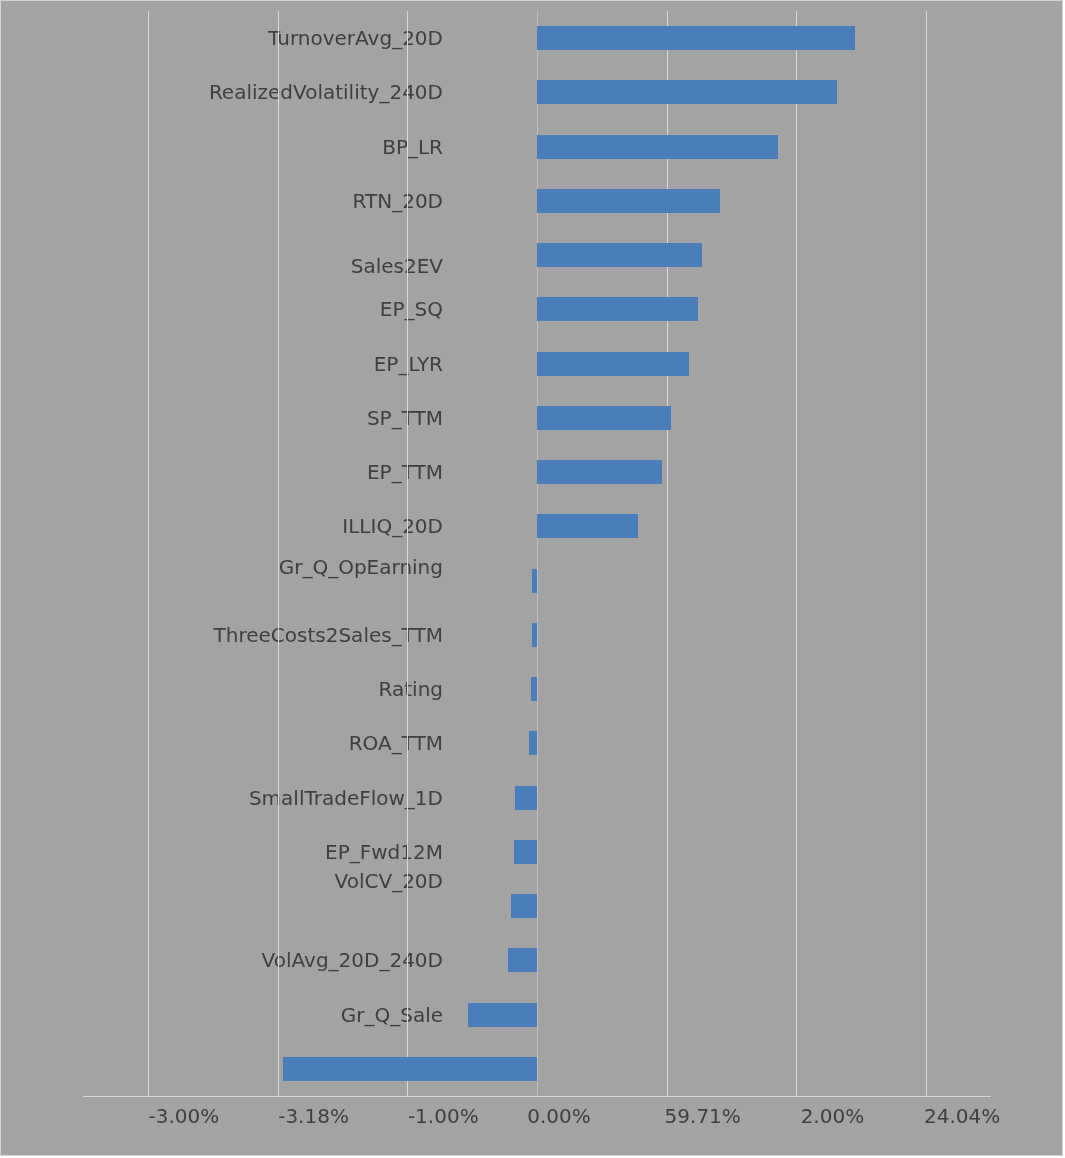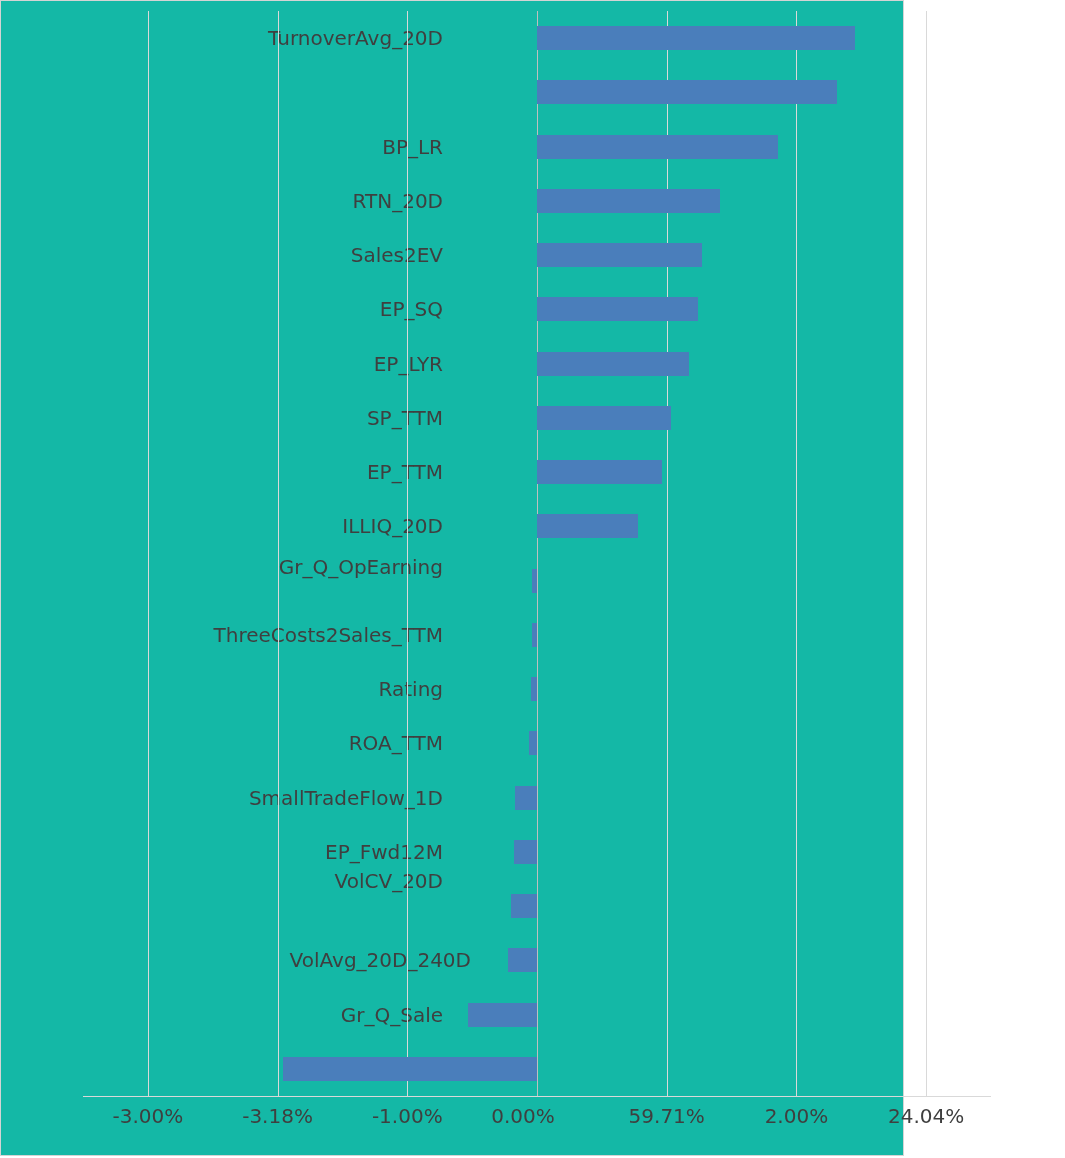--- a/index.html
+++ b/index.html
@@ -10,25 +10,25 @@
   body {
     width: 1065px;
     height: 1158px;
     font-family: "Liberation Sans", sans-serif;
     overflow: hidden;
   }
   #chart-frame {
     position: absolute;
     left: 0;
     top: 0;
-    width: 904px;
+    width: 1063px;
     height: 1156px;
     border: 1px solid #d4d4d4;
     box-sizing: border-box;
-    background: #14b8a6;
+    background: #a3a3a3;
   }
   
   #plot-area {
     position: absolute;
     left: 82px;
     top: 10px;
     width: 908px;
     height: 1085px;
   }
   .gridline {
@@ -91,53 +91,55 @@
     height: 40px;
   }
   .xtick {
     position: absolute;
     top: 8px;
     transform: translateX(-50%);
     font-size: 20px;
     color: #3f3f3f;
     font-family: "DejaVu Sans", sans-serif;
     white-space: nowrap;
+    margin-left: 36px;
   }
   .axis-line-bottom {
     position: absolute;
     left: 82px;
     top: 1095px;
     width: 908px;
     height: 1px;
     background: #d9d9d9;
   }
 </style>
 </head>
 <body>
 
 <div id="chart-frame">
 
   <div class="labels-layer">
       <div class="label-row" style="top: 0px; height: 54.25px;">TurnoverAvg_20D</div>
+      <div class="label-row" style="top: 54.25px; height: 54.25px;">RealizedVolatility_240D</div>
       <div class="label-row" style="top: 108.5px; height: 54.25px;">BP_LR</div>
       <div class="label-row" style="top: 162.75px; height: 54.25px;">RTN_20D</div>
-      <div class="label-row" style="top: 217px; height: 54.25px; padding-left: 13px;">Sales2EV</div>
+      <div class="label-row" style="top: 228px; height: 54.25px; padding-left: 13px;">Sales2EV</div>
       <div class="label-row" style="top: 325.5px; height: 54.25px;">EP_LYR</div>
       <div class="label-row" style="top: 271.25px; height: 54.25px;">EP_SQ</div>
       <div class="label-row" style="top: 379.75px; height: 54.25px;">SP_TTM</div>
       <div class="label-row" style="top: 434px; height: 54.25px;">EP_TTM</div>
       <div class="label-row" style="top: 488.25px; height: 54.25px;">ILLIQ_20D</div>
       <div class="label-row" style="top: 529px; height: 54.25px;">Gr_Q_OpEarning</div>
       <div class="label-row" style="top: 596.75px; height: 54.25px;">ThreeCosts2Sales_TTM</div>
       <div class="label-row" style="top: 651px; height: 54.25px;">Rating</div>
       <div class="label-row" style="top: 705.25px; height: 54.25px;">ROA_TTM</div>
       <div class="label-row" style="top: 759.5px; height: 54.25px;">SmallTradeFlow_1D</div>
       <div class="label-row" style="top: 813.75px; height: 54.25px;">EP_Fwd12M</div>
       <div class="label-row" style="top: 843px; height: 54.25px;">VolCV_20D</div>
-      <div class="label-row" style="top: 922.25px; height: 54.25px; margin-left: 28px;">VolAvg_20D_240D</div>
+      <div class="label-row" style="top: 922.25px; height: 54.25px;">VolAvg_20D_240D</div>
       <div class="label-row" style="top: 976.5px; height: 54.25px;">Gr_Q_Sale</div>
       <div class="label-row" style="top: 1030.75px; height: 54.25px;">Ln_FloatCap</div>
     </div>
 
   <div id="plot-area">
     <div class="gridlines">
         <div class="gridline" style="left: 64.8571px;"></div>
         <div class="gridline" style="left: 194.571px;"></div>
         <div class="gridline" style="left: 324.286px;"></div>
         <div class="gridline axis-zero" style="left: 454px;"></div>

